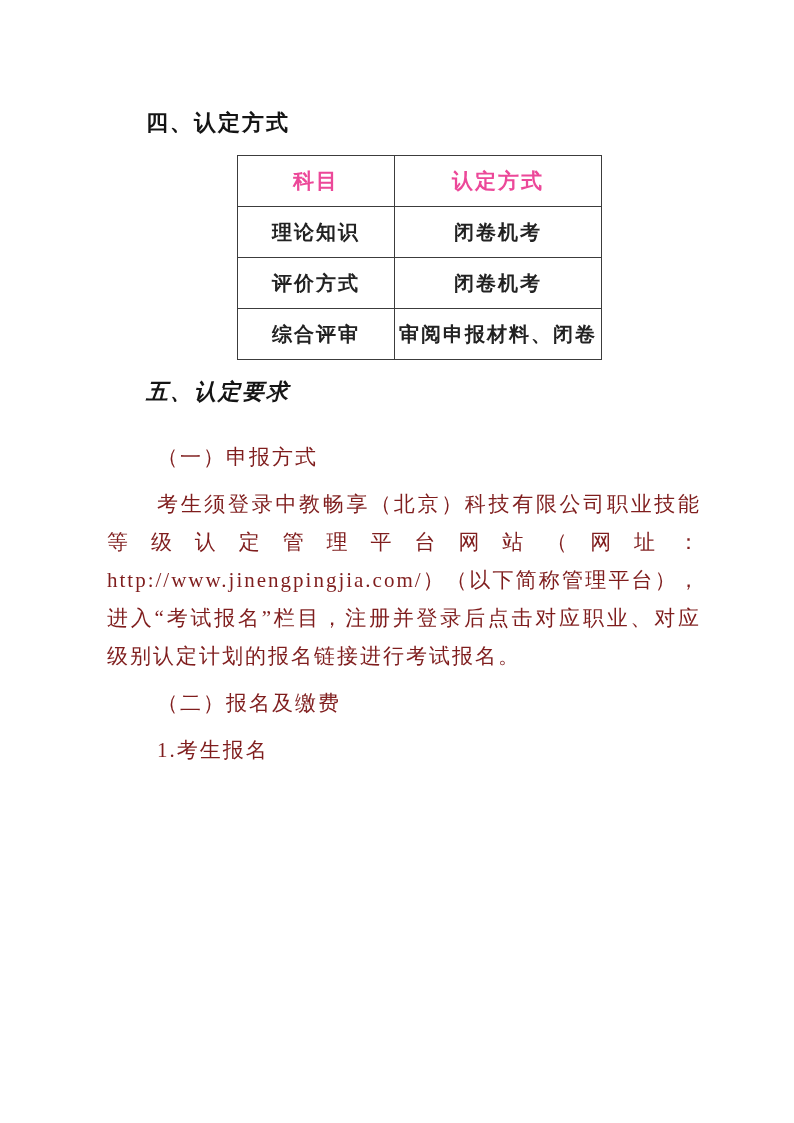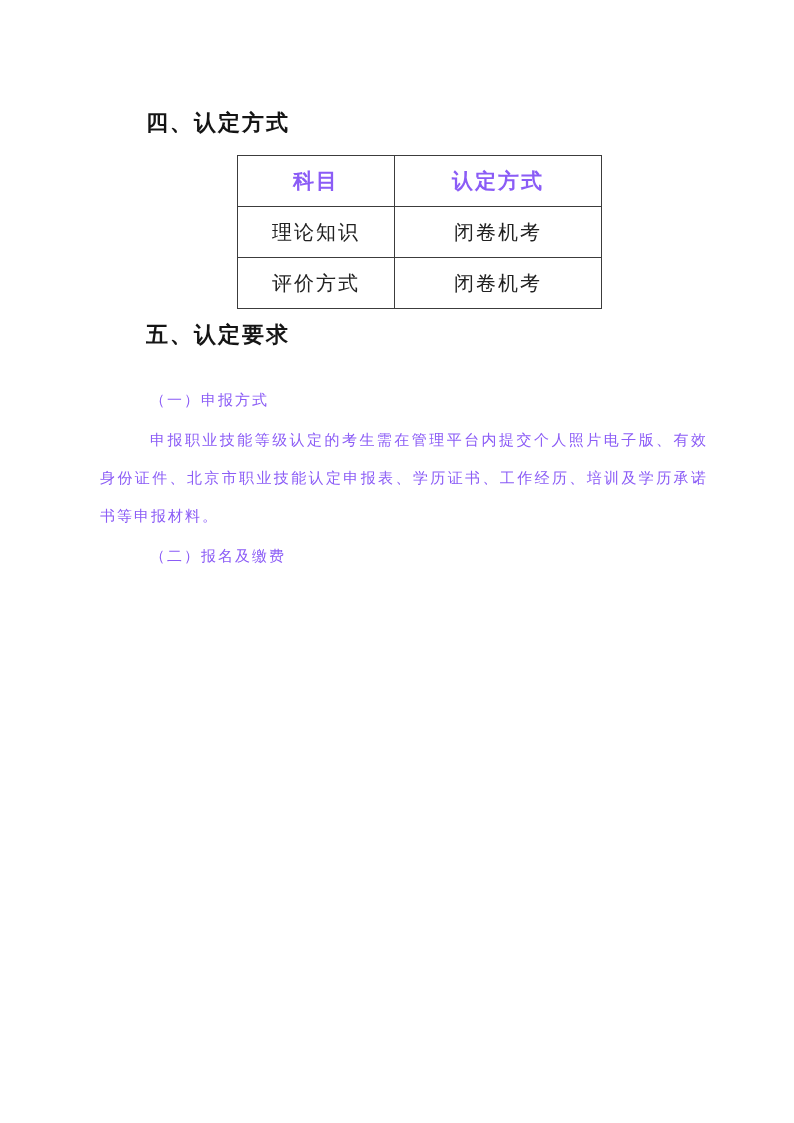--- a/index.html
+++ b/index.html
@@ -17,21 +17,21 @@
     margin:0;
     font-family:"Liberation Sans","DejaVu Sans",sans-serif;
     font-weight:700;
     font-size:22px;
     line-height:38px;
     letter-spacing:2px;
     color:#151515;
     text-indent:48px;
   }
   .sec-heading.first { margin-bottom:13px; }
-  .sec-heading.second { margin-top:7px; margin-bottom:27px; }
+  .sec-heading.second { margin-top:13px; margin-bottom:27px;font-style:italic; }
 
   table.eval-table {
     border-collapse:collapse;
     table-layout:fixed;
     width:364px;
     margin:0 0 0 139px;
   }
   table.eval-table th, table.eval-table td {
     border:1px solid #3c3c3c;
     height:50px;
@@ -39,37 +39,38 @@
     text-align:center;
     vertical-align:middle;
     overflow:hidden;
     white-space:nowrap;
   }
   table.eval-table th {
     font-family:"Liberation Sans","DejaVu Sans",sans-serif;
     font-weight:700;
     font-size:21px;
     letter-spacing:2px;
-    color:#8b5cf6;
+    color:#ec4899;
   }
   table.eval-table td {
     font-family:"Liberation Serif","DejaVu Serif",serif;
     font-size:20px;
     letter-spacing:2px;
     color:#222222;
+    font-weight:bold;
   }
 
   .para {
-    margin:2px;
-    font-size:15px;
+    margin:9px;
+    font-size:21px;
     line-height:38px;
     letter-spacing:2px;
     text-align:justify;
     text-indent:50px;
-    color:#8b5cf6;
+    color:#7f1d1d;
   }
 
   .page-number {
     position:absolute;
     top:1039px; left:0; right:0;
     text-align:center;
     font-family:"Liberation Serif","DejaVu Serif",serif;
     font-size:15px;
     color:#2e2e2e;
   }
@@ -95,31 +96,36 @@
       </thead>
       <tbody>
         <tr>
           <td>理论知识</td>
           <td>闭卷机考</td>
         </tr>
         <tr>
           <td>评价方式</td>
           <td>闭卷机考</td>
         </tr>
+        <tr>
+          <td>综合评审</td>
+          <td>审阅申报材料、闭卷</td>
+        </tr>
       </tbody>
     </table>
 
     <h2 class="sec-heading second">五、认定要求</h2>
 
     <p class="para">（一）申报方式</p>
 
+    <p class="para">考生须登录中教畅享（北京）科技有限公司职业技能等级认定管理平台网站（网址：http://www.jinengpingjia.com/）（以下简称管理平台），进入“考试报名”栏目，注册并登录后点击对应职业、对应级别认定计划的报名链接进行考试报名。</p>
 
-    <p class="para">申报职业技能等级认定的考生需在管理平台内提交个人照片电子版、有效身份证件、北京市职业技能认定申报表、学历证书、工作经历、培训及学历承诺书等申报材料。</p>
 
     <p class="para">（二）报名及缴费</p>
 
+    <p class="para">1.考生报名</p>
 
 
 
   </div>
 
   <div class="page-number">3</div>
 </div>
 
 </body></html>

